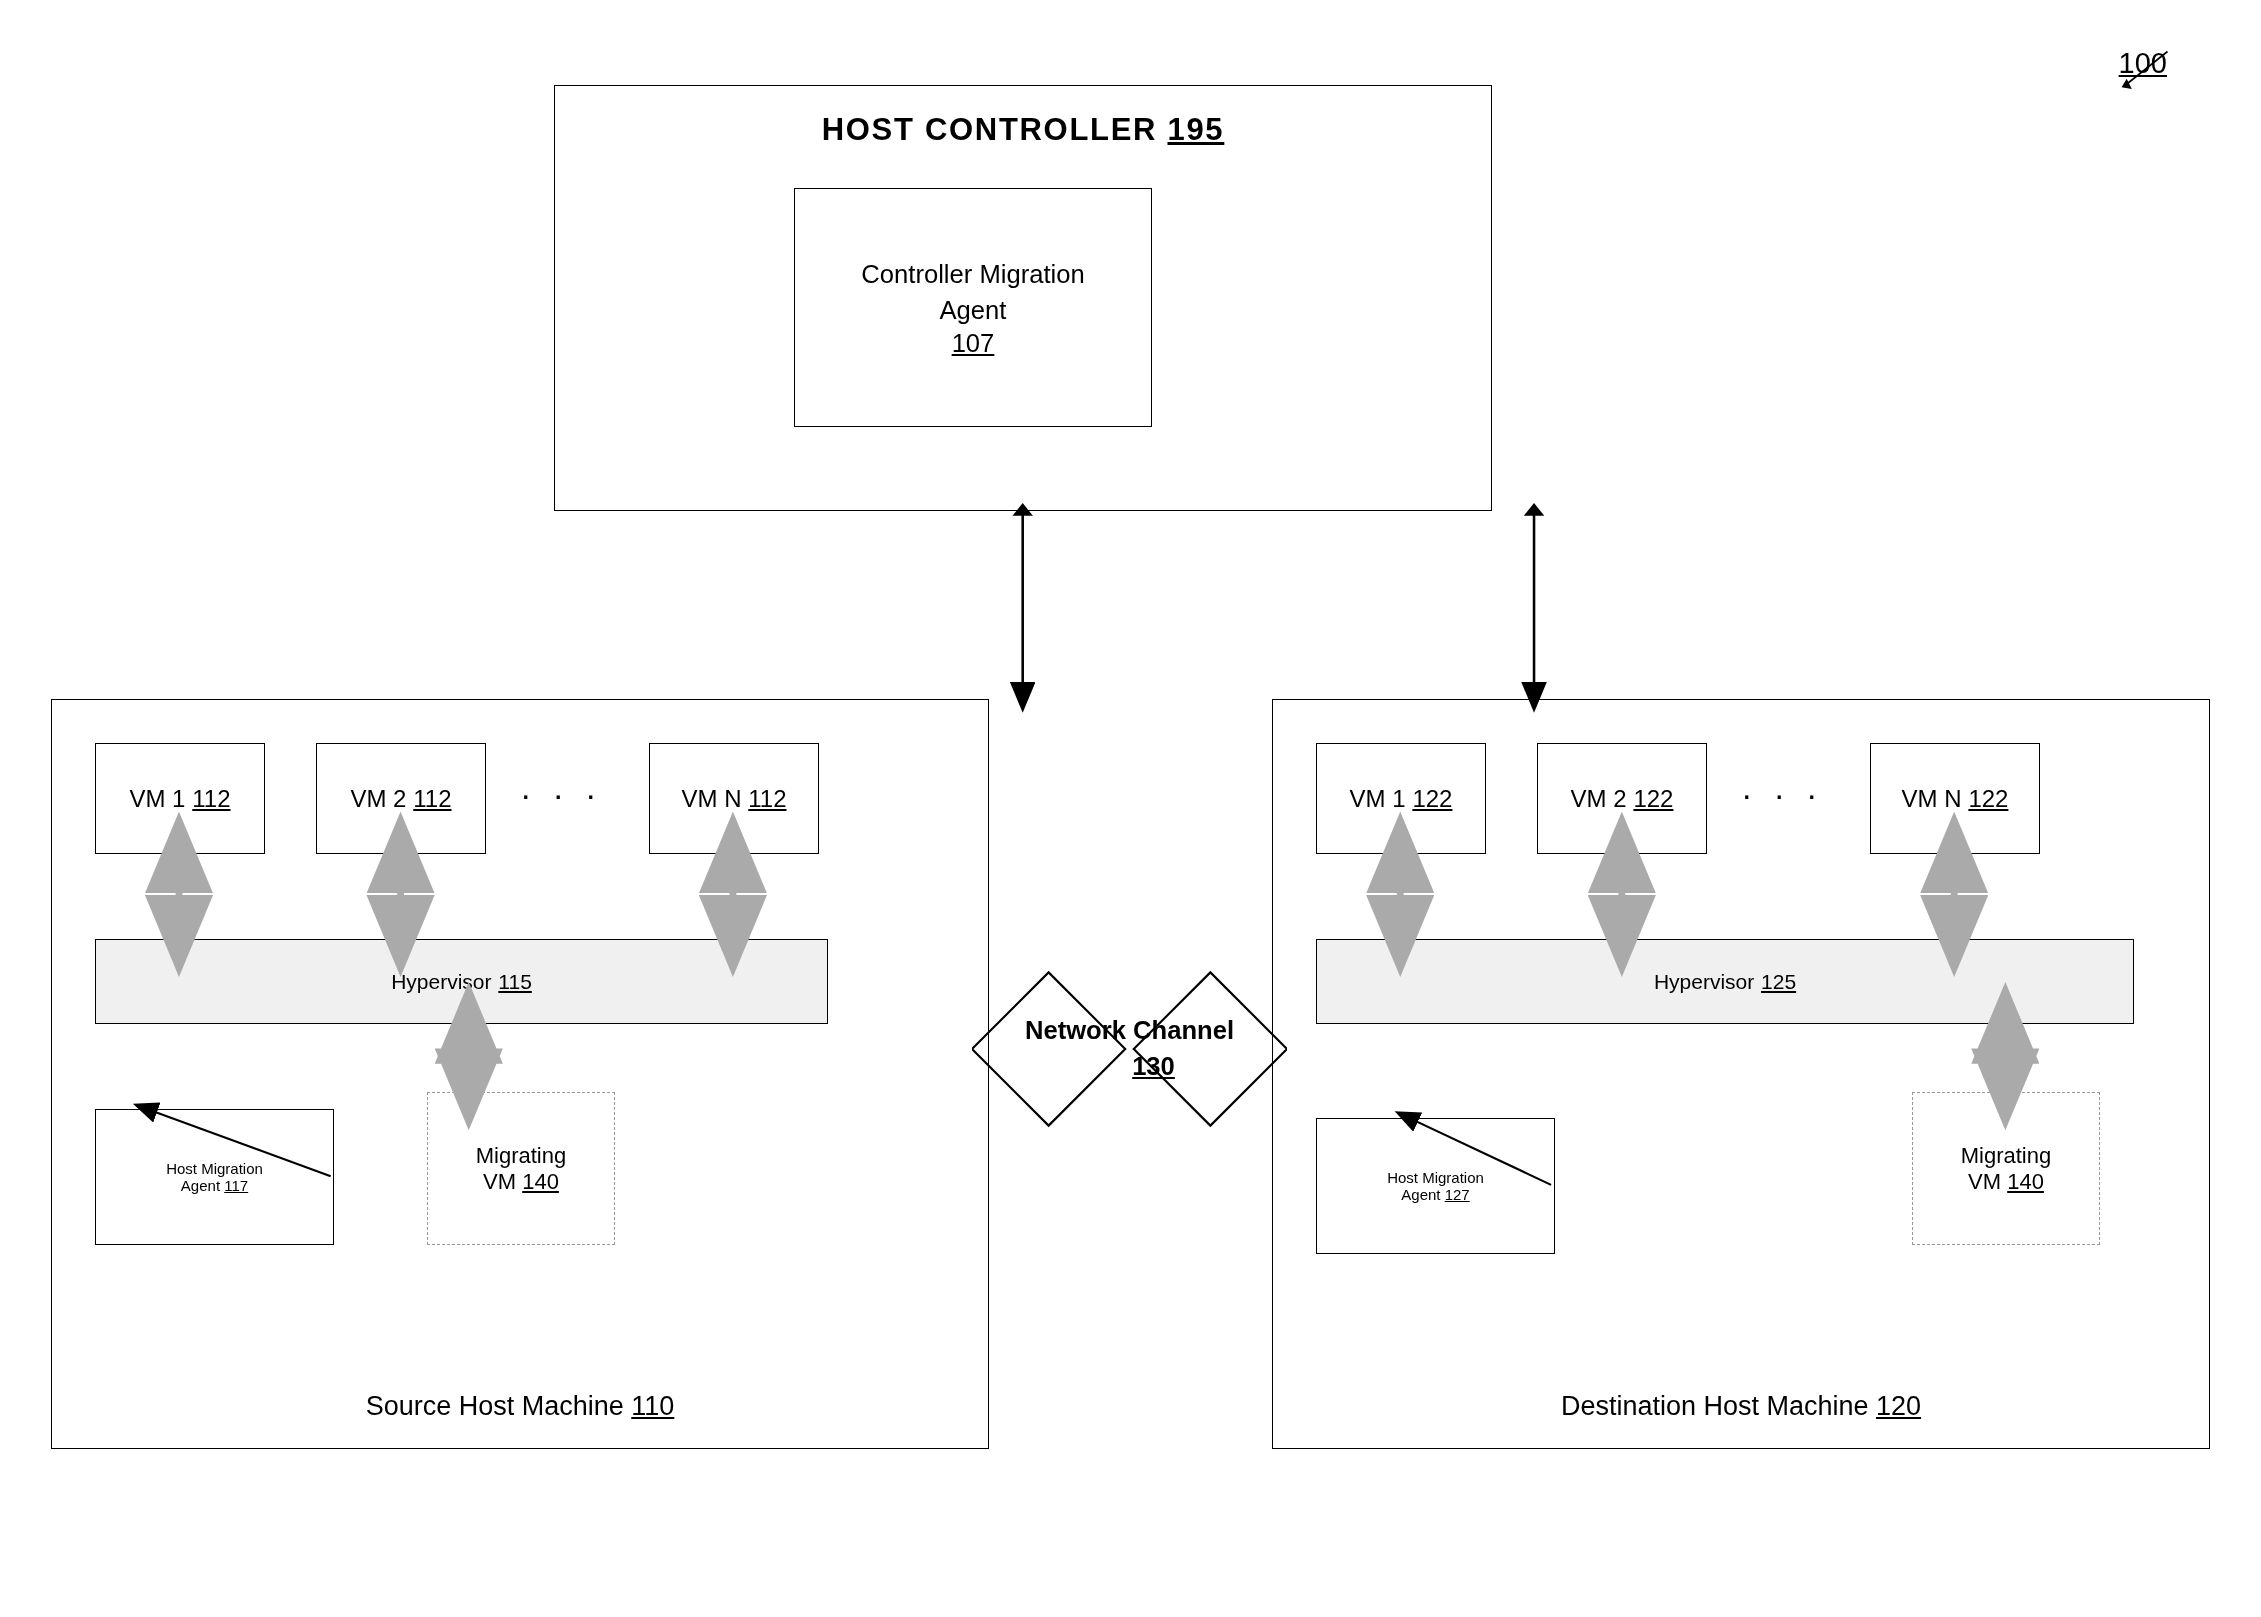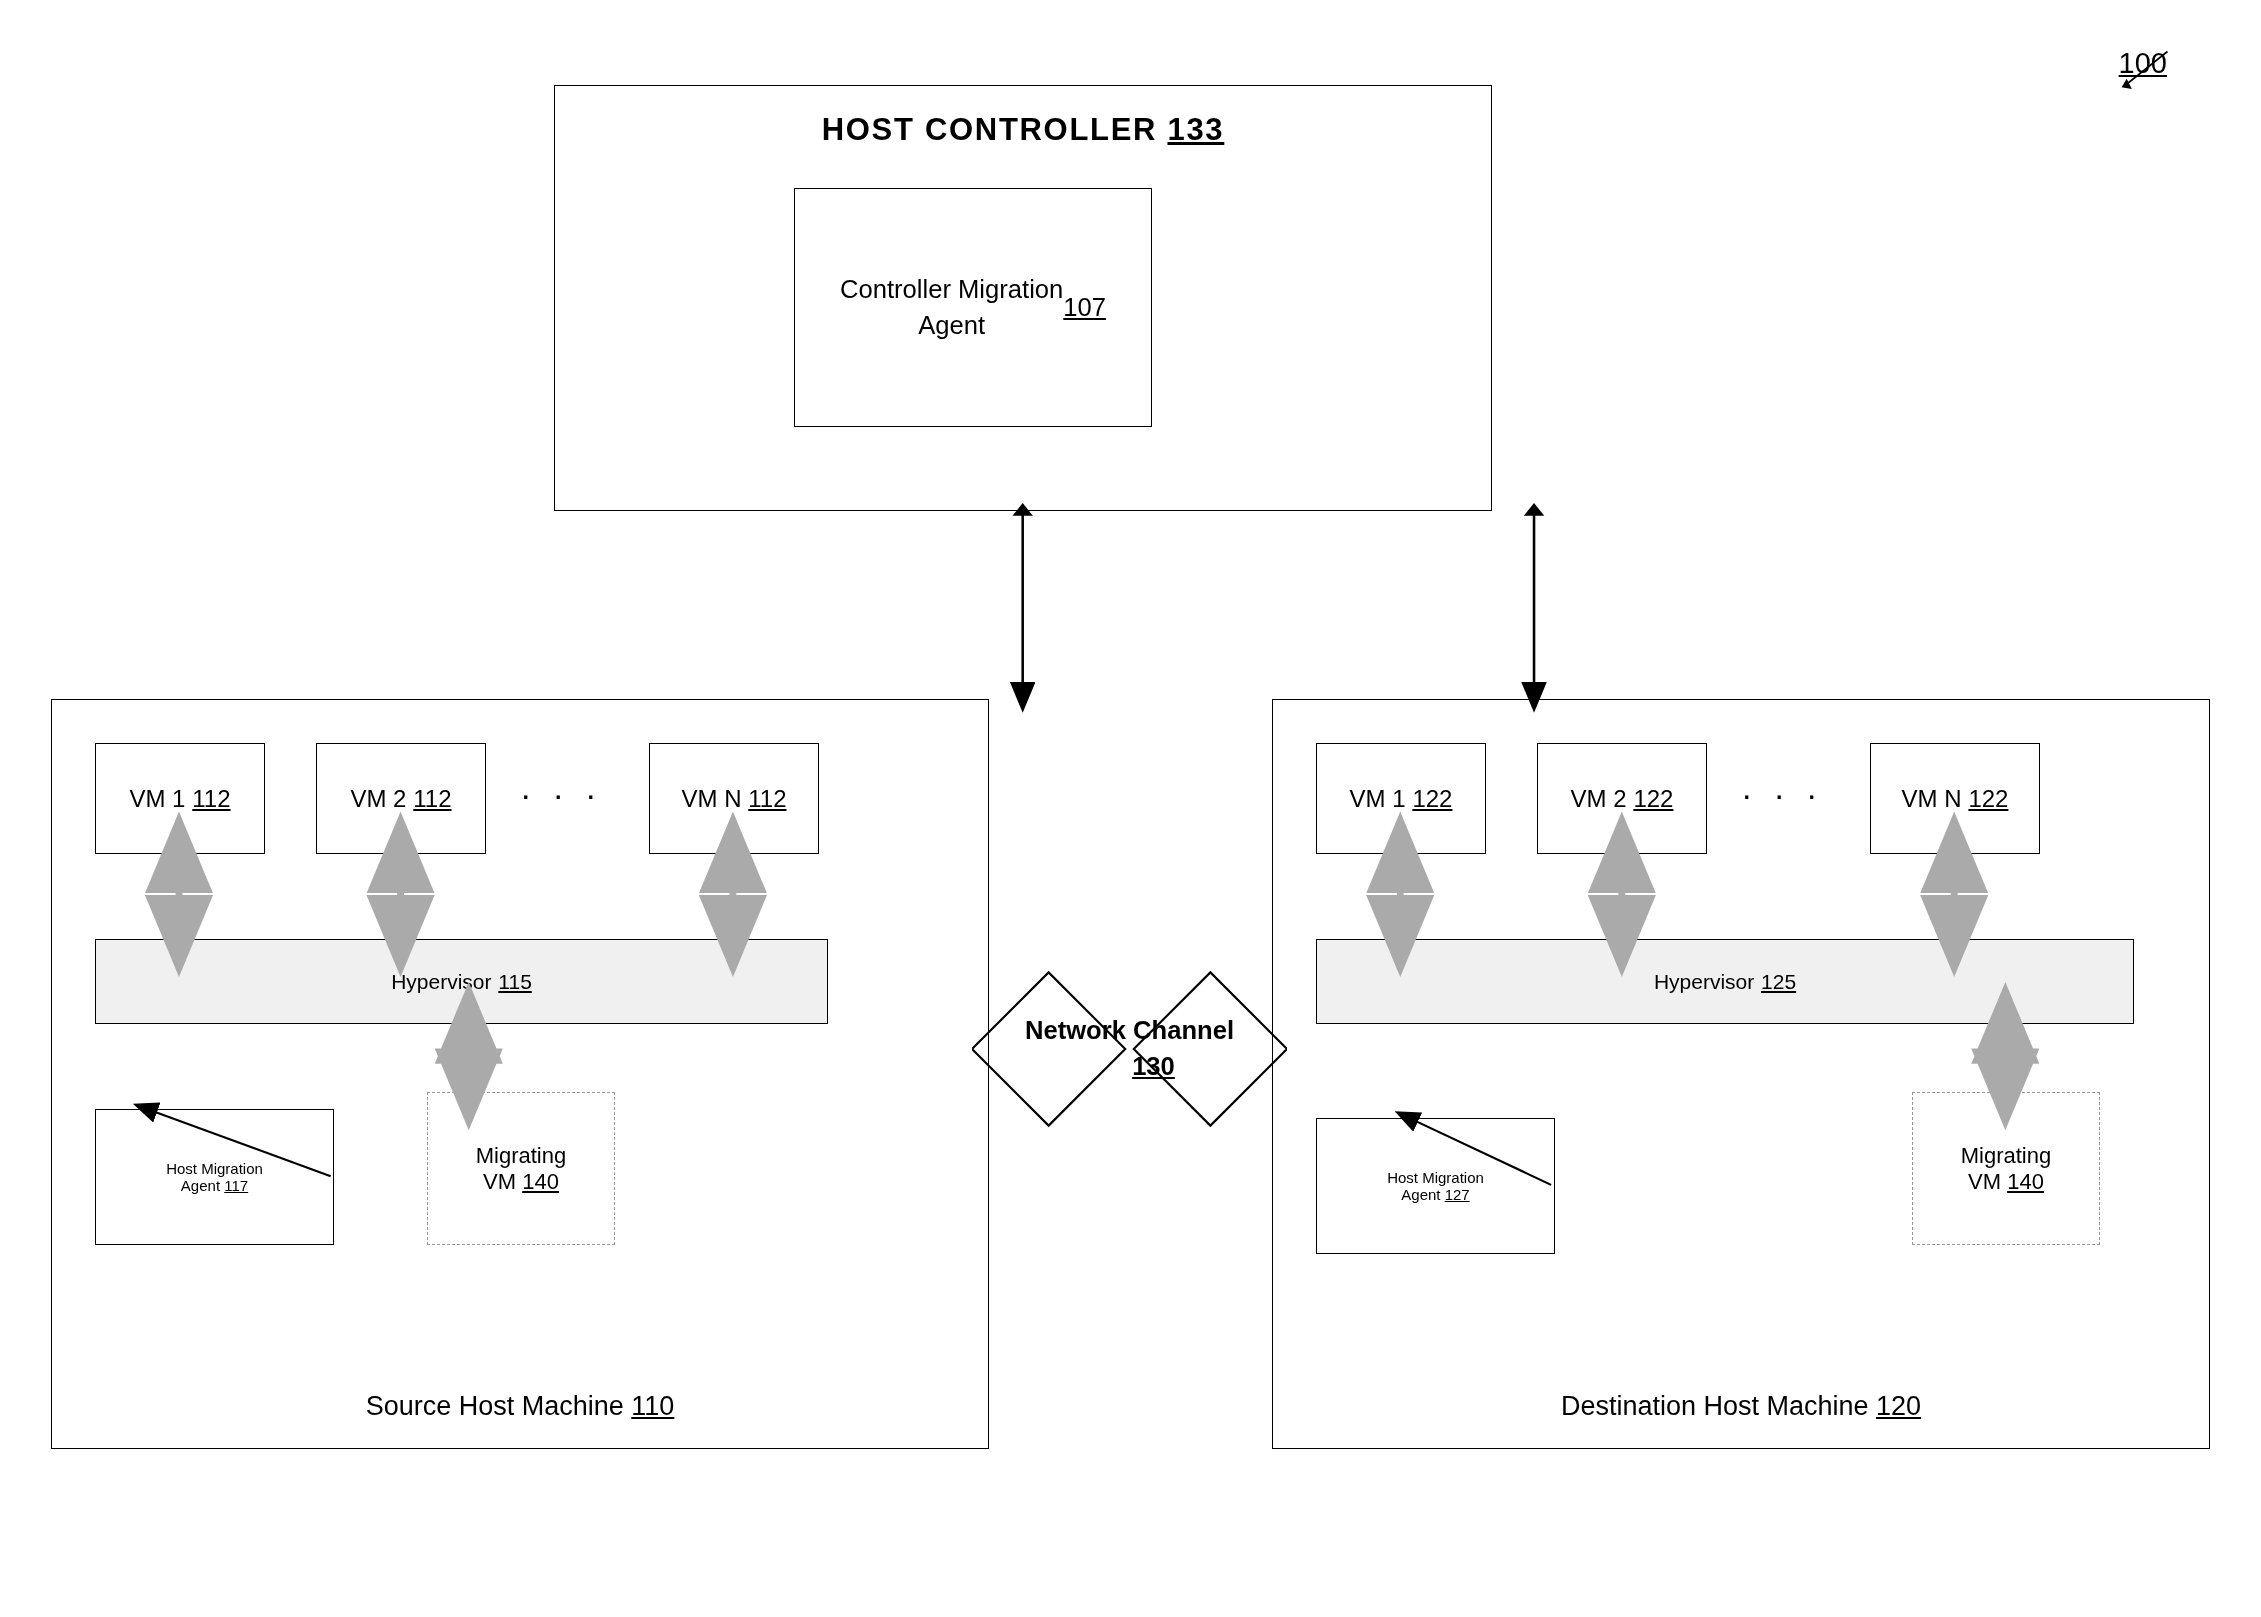--- a/index.html
+++ b/index.html
@@ -48,21 +48,21 @@
     
     .ctrl-migration-agent {
       position: absolute;
       top: 102px;
       left: 239px;
       width: 358px;
       height: 239px;
       border: 1.7px solid #000;
       background: #fff;
       display: flex;
-      flex-direction: row;
+      flex-direction: column;
       align-items: center;
       justify-content: center;
       text-align: center;
     }
 
     .ctrl-migration-agent-label {
       font-size: 25.6px;
       line-height: 1.4;
     }
 
@@ -238,21 +238,21 @@
     <span style="text-decoration:underline;">100</span>
   </div>
 
   <svg style="position:absolute;top:43px;right:85px;width:68px;height:51px;" viewBox="0 0 80 60" width="68" height="51">
     <line x1="70" y1="10" x2="20" y2="50" stroke="#000" stroke-width="2"></line>
     <polygon points="16,52 22,42 28,54" fill="#000"></polygon>
   </svg>
 
   <div class="host-controller">
     <div class="host-controller-label">
-      HOST CONTROLLER <span class="host-controller-ref">133</span>
+      HOST CONTROLLER <span class="host-controller-ref">195</span>
     </div>
 
     <div class="ctrl-migration-agent">
       <div class="ctrl-migration-agent-label">
         Controller Migration<br>Agent
       </div>
       <div class="ctrl-migration-agent-ref">107</div>
     </div>
   </div>
 

